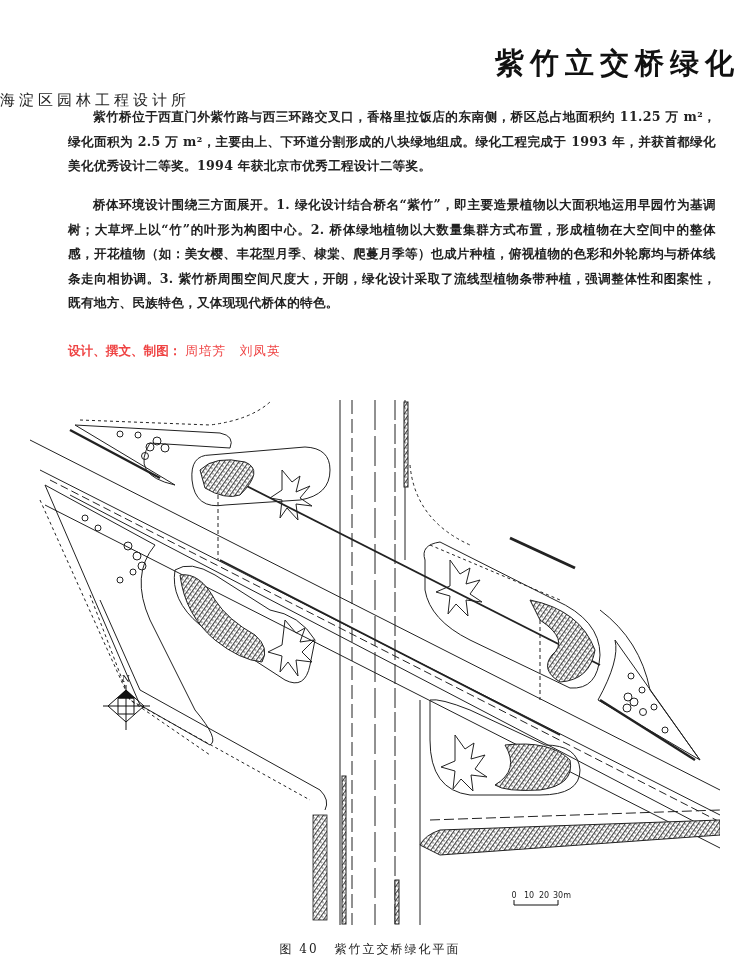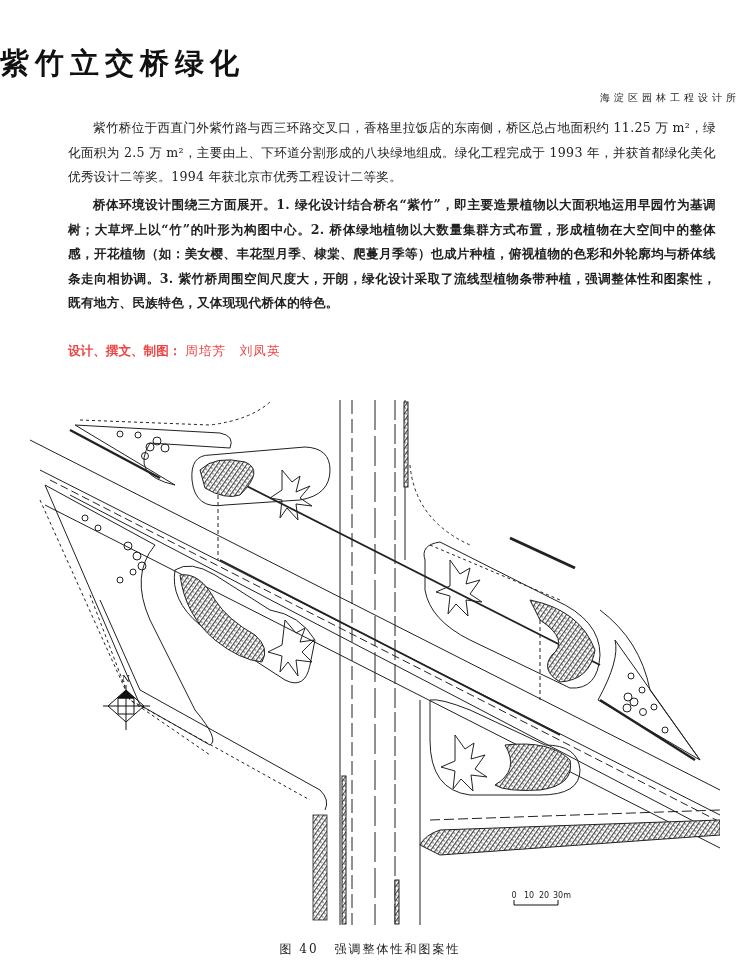--- a/index.html
+++ b/index.html
@@ -1,24 +1,24 @@
 <!DOCTYPE html>
 <html><head>
 <meta charset="utf-8">
 <style>
   html,body{margin:0;padding:0;background:#ffffff;}
   body{width:740px;height:967px;position:relative;overflow:hidden;color:#111;
        font-family:"DejaVu Serif","Liberation Serif",serif;}
-  .title{position:absolute;left:0;width:740px;top:44px;text-align:left;font-size:29px;
+  .title{position:absolute;left:0;width:740px;top:44px;text-align:right;font-size:29px;
          font-weight:bold;letter-spacing:6px;color:#111;}
-  .subtitle{position:absolute;left:0;width:740px;top:91px;text-align:right;font-size:10px;
+  .subtitle{position:absolute;left:0;width:740px;top:91px;text-align:left;font-size:15px;
             letter-spacing:4px;color:#222;}
   .para{position:absolute;left:68px;width:648px;font-size:12.6px;line-height:24.5px;
         text-indent:25px;text-align:justify;color:#222;letter-spacing:0.3px;}
-  .p1{top:116px;}
+  .p1{top:105px;font-weight:bold;}
   .p2{top:193px;font-weight:bold;}
   .credit{position:absolute;left:68px;top:343px;font-size:12.6px;color:#ef4444;}
   .credit .lbl{font-weight:bold;font-family:"DejaVu Sans","Liberation Sans",sans-serif;}
   .credit .names{letter-spacing:1px;margin-left:4px;}
   .plan{position:absolute;left:20px;top:380px;width:700px;height:545px;}
   .caption{position:absolute;left:0;width:740px;top:941px;text-align:center;font-size:12px;
            letter-spacing:2px;color:#222;}
   .caption .fig{margin-right:16px;}
   .scale-lbl{font-family:"DejaVu Sans","Liberation Sans",sans-serif;font-size:8px;fill:#222;}
 </style>
@@ -140,14 +140,14 @@
   <g>
     <path d="M514 900 L514 905 L558 905 L558 900" fill="none" stroke="#111" stroke-width="1"></path>
     <text class="scale-lbl" x="514" y="898" text-anchor="middle">0</text>
     <text class="scale-lbl" x="529" y="898" text-anchor="middle">10</text>
     <text class="scale-lbl" x="544" y="898" text-anchor="middle">20</text>
     <text class="scale-lbl" x="562" y="898" text-anchor="middle">30m</text>
   </g>
 </svg>
 
 <div class="caption">
-  <span class="fig">图 40</span><span>强调整体性和图案性</span>
+  <span class="fig">图 40</span><span>紫竹立交桥绿化平面</span>
 </div>
 
 </body></html>

